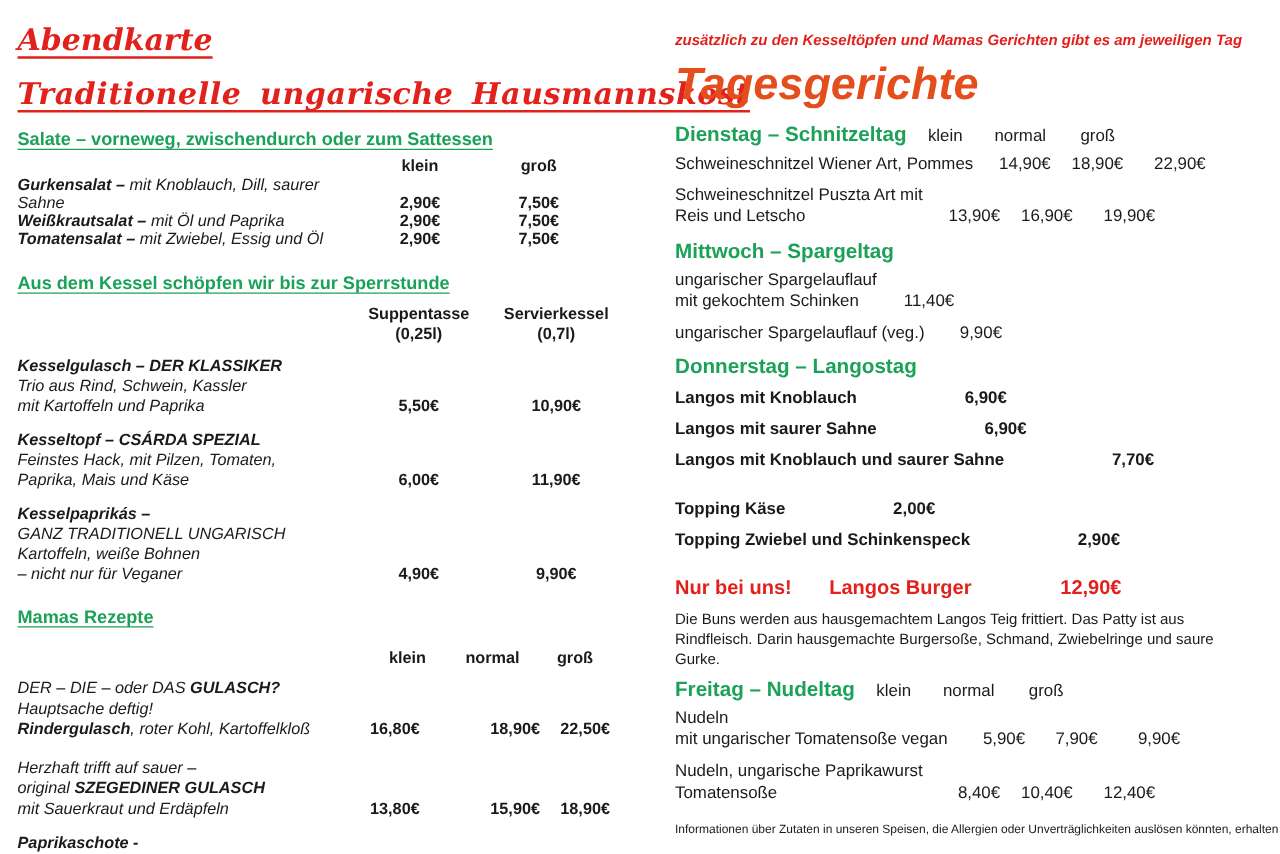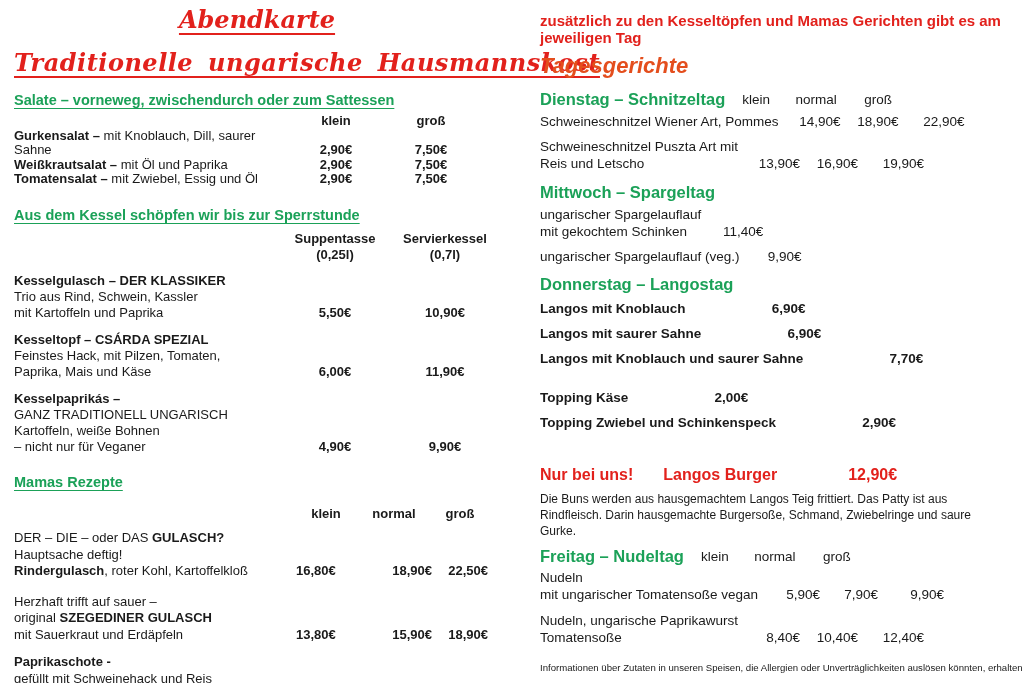--- a/index.html
+++ b/index.html
@@ -6,50 +6,50 @@
   *{ box-sizing:border-box; }
   html,body{ margin:0; padding:0; }
   body{ width:1024px; height:683px; background:#ffffff; color:var(--ink);
         font-family:"Liberation Sans", sans-serif; font-size:13px; position:relative; overflow:hidden; }
   .col{ position:absolute; top:0; }
   .col-left{ left:14px; width:486px; }
   .col-right{ left:540px; width:466px; }
 
   .script{ font-family:"DejaVu Serif", serif; font-style:italic; font-weight:bold;
            color:var(--red); text-decoration:underline; text-underline-offset:5px; }
-  .t1{ font-size:24px; text-align:center; padding-top:5px; }
+  .t1{ font-size:24px; text-align:left; padding-top:17px; }
   .t2{ font-size:24px; margin-top:14px; white-space:nowrap; word-spacing:6px; letter-spacing:.5px; }
 
   .gh{ color:var(--green); font-weight:bold; font-size:14.5px;
        text-decoration:underline; text-underline-offset:3px; }
   .b{ font-weight:bold; }
 
   .row{ display:flex; align-items:flex-end; }
-  .row .txt{ flex:1; }
+  .row .txt{ flex:1;font-style:italic; }
 
   
   .sal{ width:462px; line-height:14.6px; }
   .sal .p1{ width:100px; text-align:center; font-weight:bold; }
   .sal .p2{ width:90px;  text-align:center; font-weight:bold; }
 
   
   .kes{ width:486px; line-height:16px; }
   .kes .p1,.kes .p2{ width:110px; text-align:center; font-weight:bold; }
   .kes-hdr{ line-height:16.5px; font-weight:bold; }
 
   
   .mam{ width:474px; line-height:16.5px; }
   .mam .p1{ width:60px; text-align:left; font-weight:bold; }
   .mam .p2{ width:76px; text-align:right; font-weight:bold; }
   .mam .p3{ width:56px; text-align:right; font-weight:bold; }
   .mam.hdr .p1,.mam.hdr .p2,.mam.hdr .p3{ text-align:center; }
 
   
-  .r-note{ color:var(--red); font-weight:bold; font-size:15px; padding-top:12px; }
-  .r-title{ color:var(--orange); font-weight:bold; font-style:italic; font-size:22px; margin-top:7px; }
+  .r-note{ color:var(--red); font-weight:bold; font-style:italic; font-size:12px; padding-top:25px; }
+  .r-title{ color:var(--orange); font-weight:bold; font-style:italic; font-size:36px; margin-top:7px; }
   .day{ color:var(--green); font-weight:bold; font-size:16.5px; }
   .rrow{ display:flex; align-items:flex-end; width:466px; font-size:13.5px; line-height:17px; }
   .rrow.top{ align-items:flex-end; }
   .rrow .q1{ width:62px; text-align:right; }
   .rrow .q2{ width:58px; text-align:right; }
   .rrow .q3{ width:66px; text-align:right; }
   .rrow.hdr .q1,.rrow.hdr .q2,.rrow.hdr .q3{ text-align:center; }
   .rbold{ font-weight:bold; }
   .burger{ color:var(--red); font-weight:bold; font-size:16px; }
   .burger .bl{ margin-right:30px; }
@@ -235,21 +235,21 @@
       <div class="q2">2,00€</div>
       <div class="q3"></div>
     </div>
     <div class="rrow rbold" style="margin-top:8px">
       <div class="txt">Topping Zwiebel und Schinkenspeck</div>
       <div class="q1"></div>
       <div class="q2">2,90€</div>
       <div class="q3"></div>
     </div>
 
-    <div class="rrow burger" style="margin-top:35px">
+    <div class="rrow burger" style="margin-top:22px">
       <div class="txt">
         <span class="bl">Nur bei uns!</span><span>Langos Burger</span>
       </div>
       <div class="q1"></div>
       <div class="q2">12,90€</div>
       <div class="q3"></div>
     </div>
     <div class="desc">Die Buns werden aus hausgemachtem Langos Teig frittiert. Das Patty ist aus Rindfleisch. Darin hausgemachte Burgersoße, Schmand, Zwiebelringe und saure Gurke.</div>
 
     <div class="rrow hdr" style="margin-top:9px">

